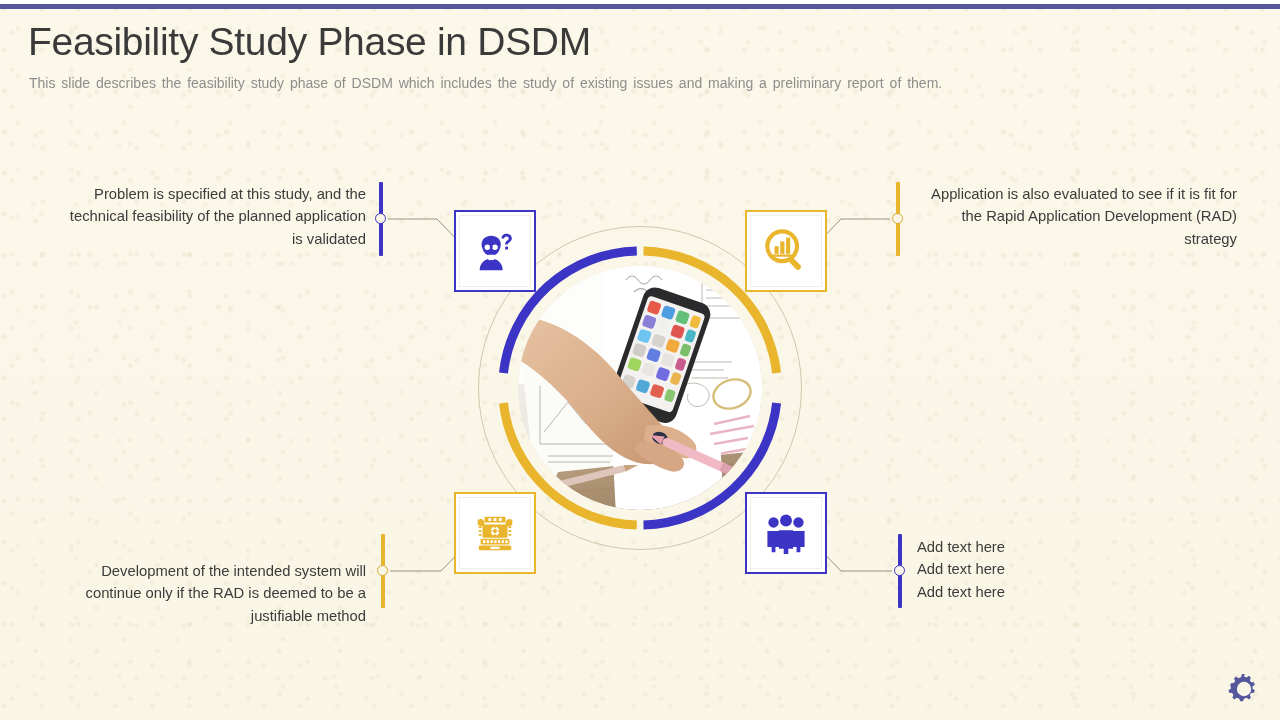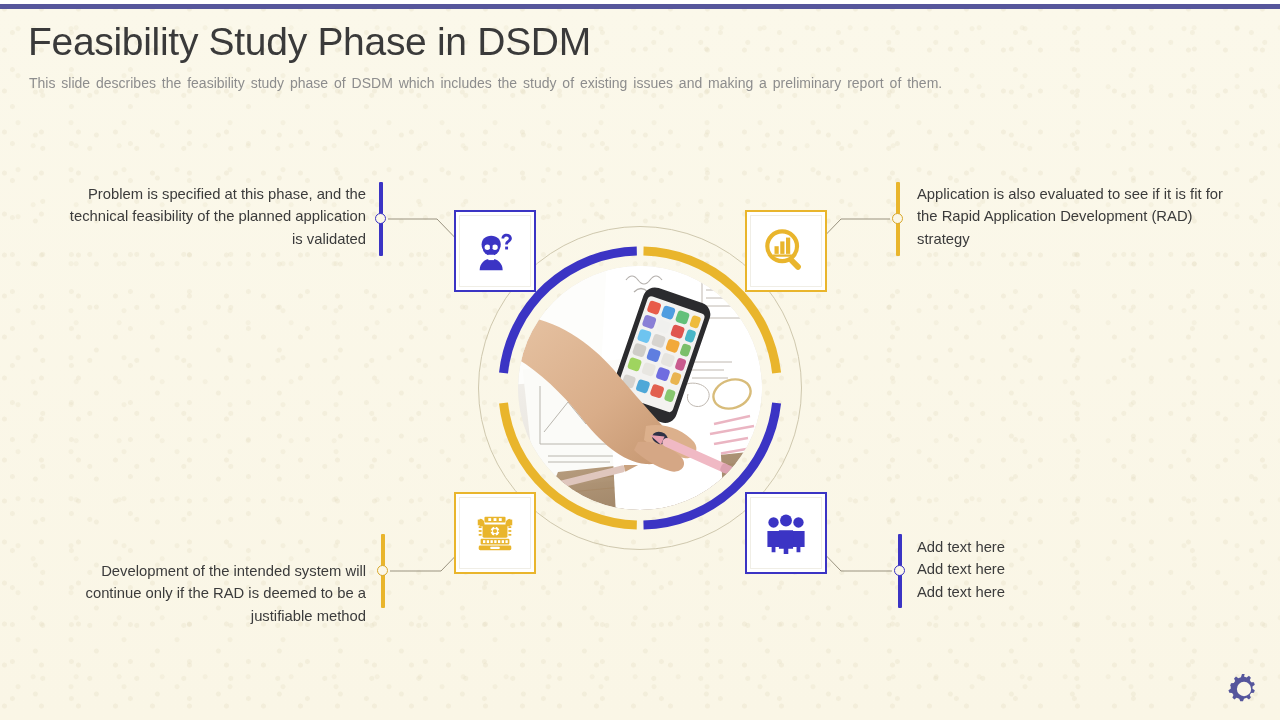--- a/index.html
+++ b/index.html
@@ -118,21 +118,21 @@
   #icon-box-br { left: 745px; top: 492px; }
 
   
   .text-block {
     position: absolute;
     font-size: 14.8px;
     color: #3b3b3b;
     line-height: 1.52;
   }
   #text-tl { left: 58px; top: 183px; width: 308px; text-align: right; }
-  #text-tr { left: 917px; top: 183px; width: 320px; text-align: left; }
+  #text-tr { left: 917px; top: 183px; width: 320px; text-align: right; }
   #text-bl { left: 58px; top: 560px; width: 308px; text-align: right; }
   #text-br { left: 917px; top: 536px; width: 320px; text-align: left; }
 
   .bar {
     position: absolute;
     width: 4px;
     border-radius: 1px;
   }
   .bar.blue { background: #3b34c4; }
   .bar.gold { background: #e9b52c; }
@@ -403,21 +403,21 @@
 
   <div class="bar blue" id="bar-tl"></div>
   <div class="node blue" id="node-tl"></div>
   <div class="bar gold" id="bar-tr"></div>
   <div class="node gold" id="node-tr"></div>
   <div class="bar gold" id="bar-bl"></div>
   <div class="node gold" id="node-bl"></div>
   <div class="bar blue" id="bar-br"></div>
   <div class="node blue" id="node-br"></div>
 
-  <div class="text-block" id="text-tl">Problem is specified at this phase, and the technical feasibility of the planned application is validated</div>
+  <div class="text-block" id="text-tl">Problem is specified at this study, and the technical feasibility of the planned application is validated</div>
   <div class="text-block" id="text-tr">Application is also evaluated to see if it is fit for the Rapid Application Development (RAD) strategy</div>
   <div class="text-block" id="text-bl">Development of the intended system will continue only if the RAD is deemed to be a justifiable method</div>
   <div class="text-block" id="text-br" style="white-space: pre-line;">Add text here
 Add text here
 Add text here</div>
 
   <svg id="logo" viewBox="0 0 40 40">
     <path d="M20 3.4l3.1 1.2 2.7-2 2.3 2.3-1.3 3 1.6 2.6 3.3.2 1 3.1-2.7 1.9v3l2.7 1.9-1 3.1-3.3.2-1.6 2.6 1.3 3-2.3 2.3-2.7-2-3.1 1.2-1.2 3.1h-3.2l-1.2-3.1-3.1-1.2-2.7 2-2.3-2.3 1.3-3-1.6-2.6-3.3-.2-1-3.1 2.7-1.9v-3L3.7 14.8l1-3.1 3.3-.2L9.6 8.9l-1.3-3 2.3-2.3 2.7 2 3.1-1.2L17.6.3h3.2z" fill="#56569c" transform="translate(0,2) scale(1,0.95)"></path>
     <circle cx="20" cy="20" r="8.4" fill="#fbf7e8"></circle>
   </svg>

